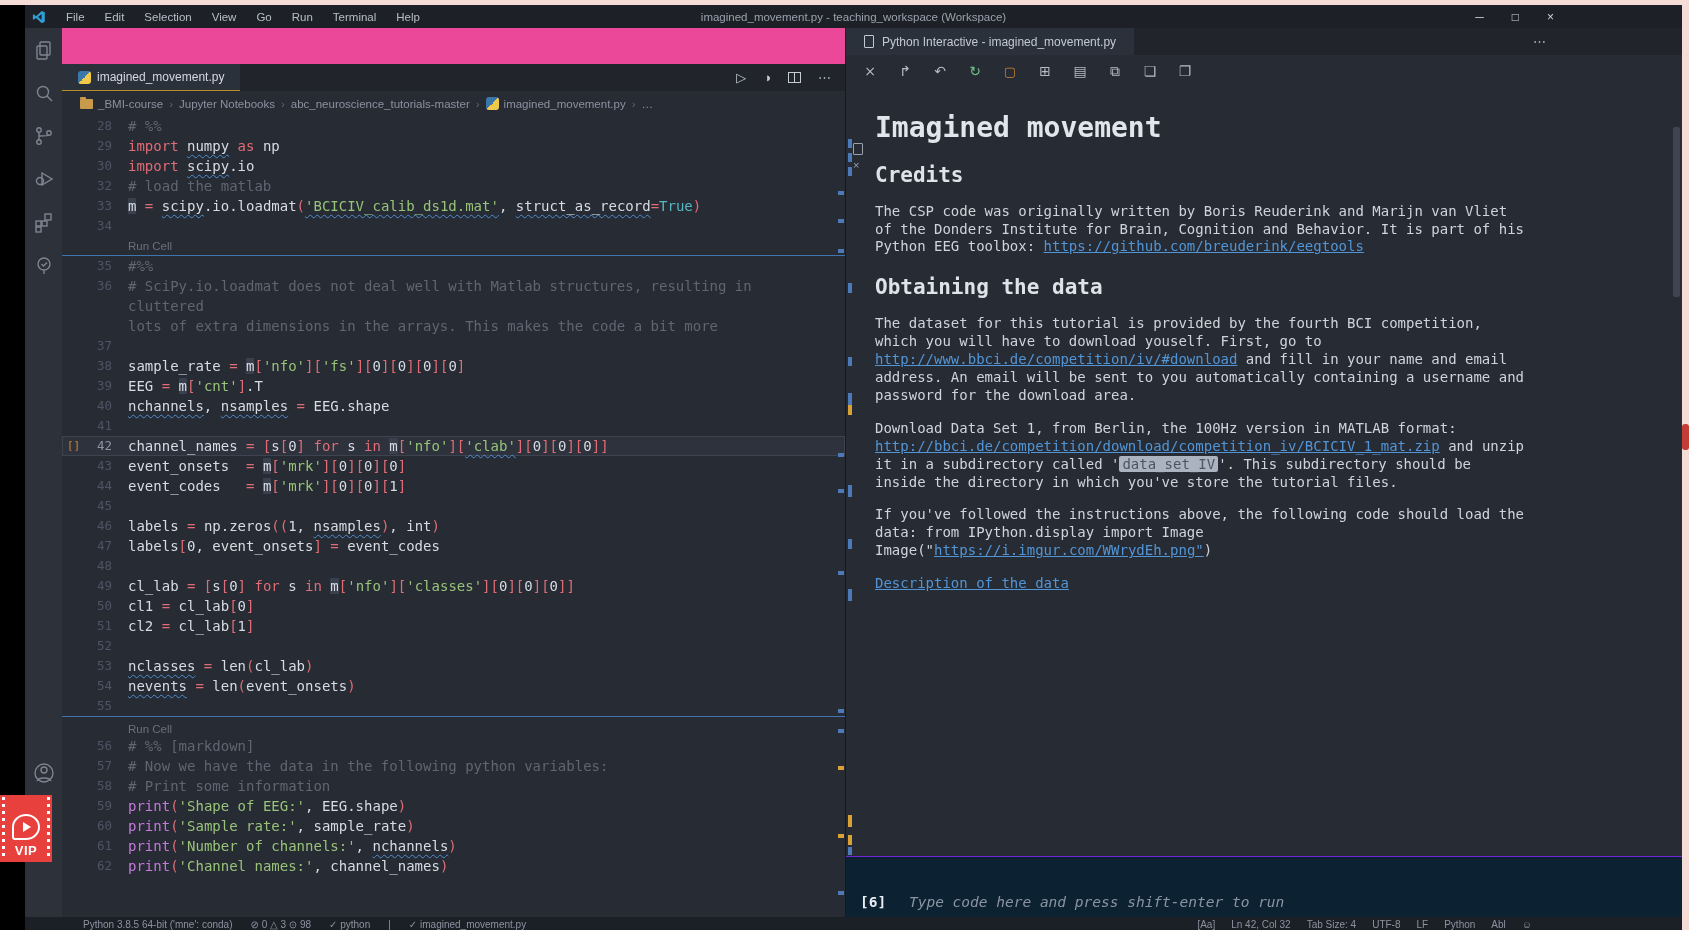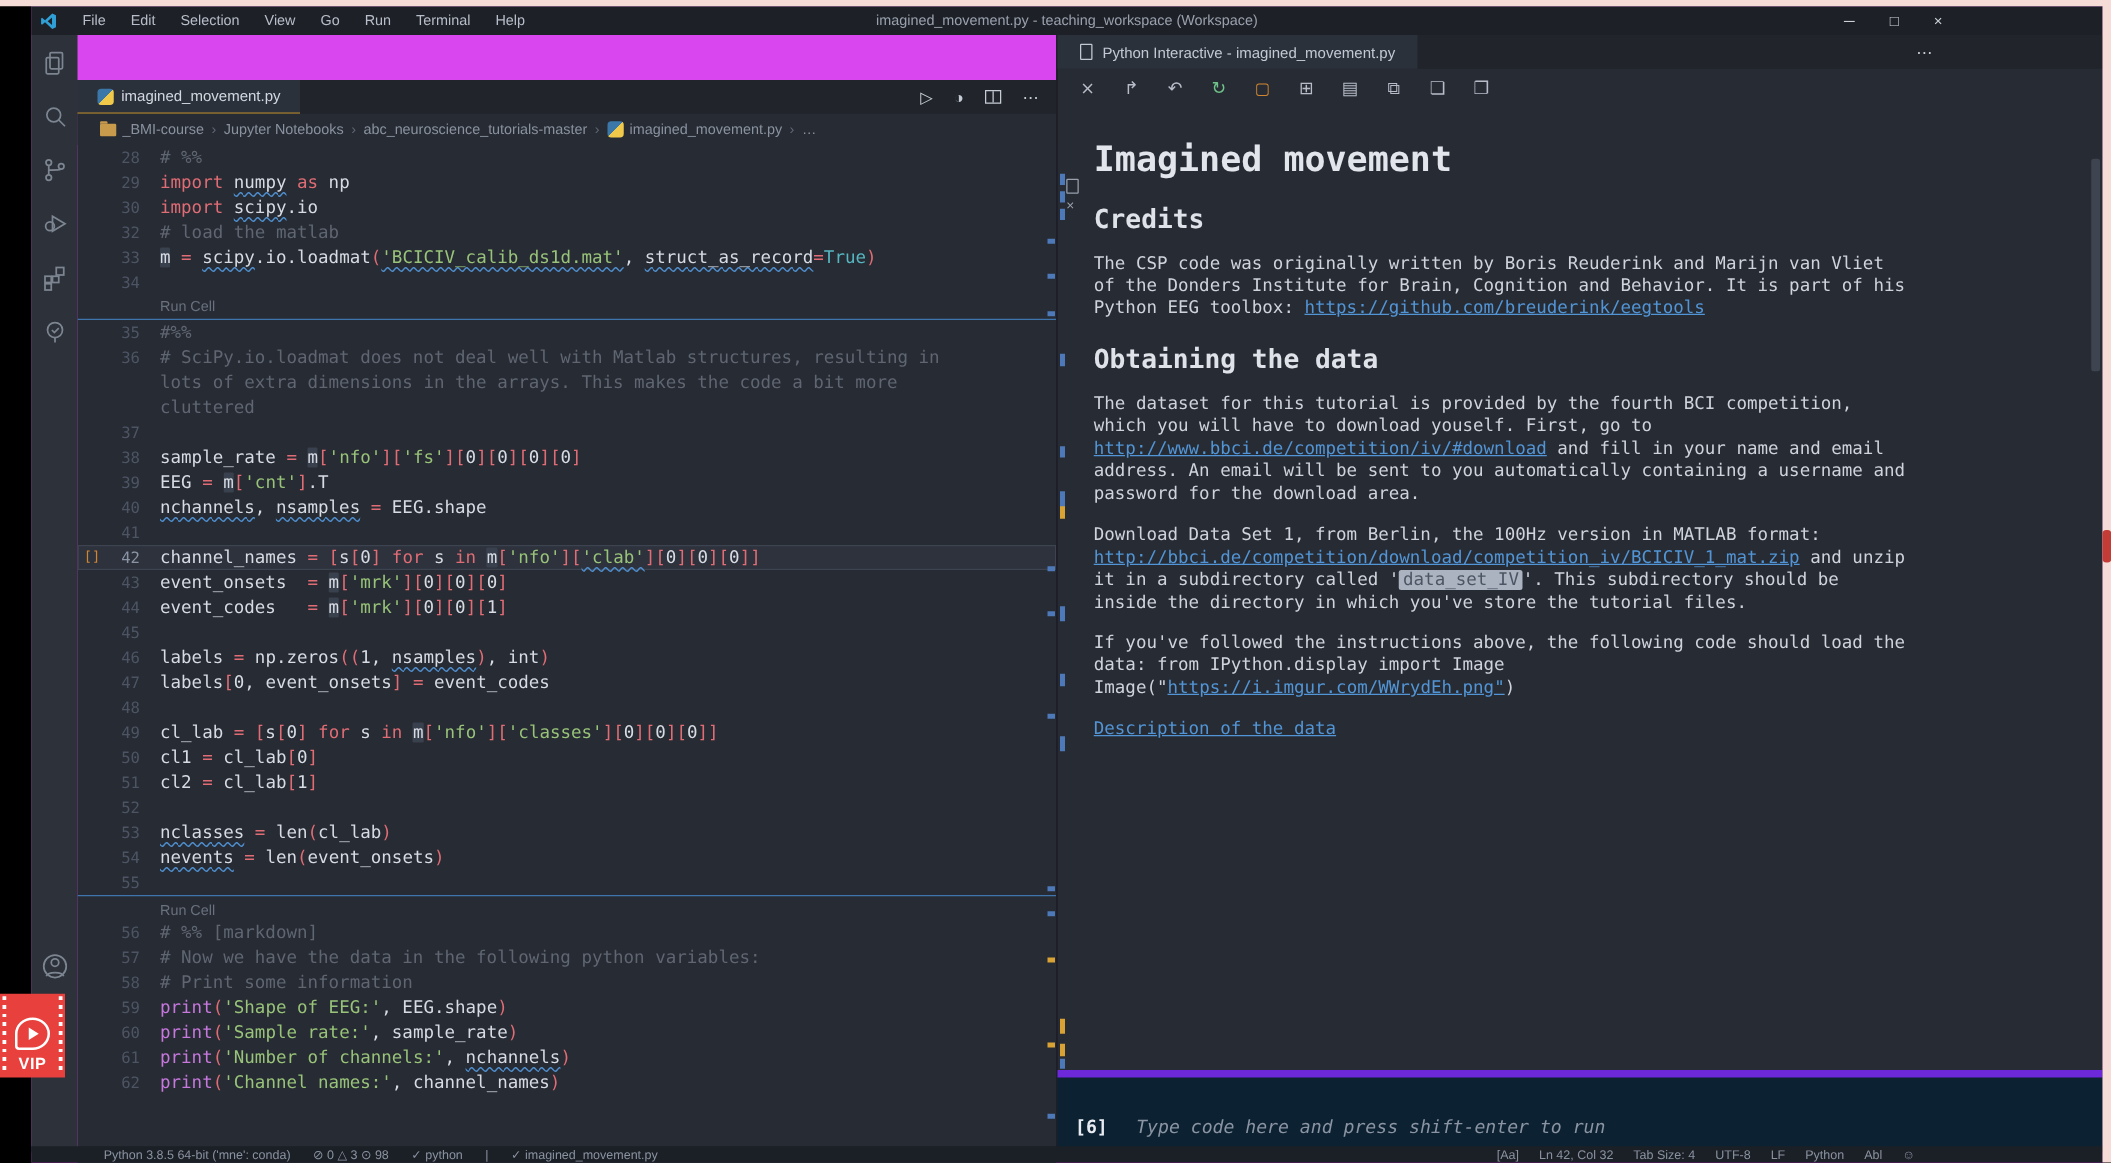--- a/index.html
+++ b/index.html
@@ -2,21 +2,21 @@
 <html><head>
 <meta charset="utf-8">
 <style>
   * { margin:0; padding:0; box-sizing:border-box; }
   html,body { width:1689px; height:930px; background:#000; overflow:hidden;
               font-family:"Liberation Sans", sans-serif; }
   .stage { position:absolute; inset:0; }
   .pink-top { position:absolute; left:0; top:0; width:1689px; height:5px; background:#f6dcd6; z-index:60; }
   .pink-right { position:absolute; right:0; top:0; width:7px; height:930px; background:#f6dcd6; z-index:60; }
   .pink-right .red-pill { position:absolute; left:0; top:424px; width:7px; height:26px; background:#c43c36; border-radius:3px; }
-  .app { position:absolute; left:25px; top:5px; width:1657px; height:925px; background:#d946ef; }
+  .app { position:absolute; left:25px; top:5px; width:1657px; height:925px; background:#ec4899; }
 
   
   .titlebar { position:absolute; left:0; top:0; width:100%; height:23px; background:#1d2127;
               display:flex; align-items:center; color:#b8bec9; font-size:11.5px; }
   .vscode-logo { width:16px; height:14px; margin:0 10px 0 6px; }
   .menus { display:flex; list-style:none; gap:2px; }
   .menus li { padding:2px 9px; cursor:default; }
   .win-title { position:absolute; left:0; right:0; text-align:center; color:#9aa1ad; pointer-events:none; }
   .win-controls { margin-left:auto; margin-right:128px; display:flex; gap:28px; font-size:12px; color:#cdd2da; z-index:2;}
 
@@ -82,21 +82,21 @@
   .md-content p { margin-bottom:15px; }
   .md-link { color:#5295d6; text-decoration:underline; cursor:pointer; }
   .md-code { background:#aab3bf; color:#4c5564; padding:0 3px; border-radius:2px; }
   .cell-gutter { position:absolute; left:0; top:0; width:24px; height:100%; }
   .gmark { position:absolute; width:4px; }
   .gmark.blue { background:#4e79b8; } .gmark.yellow { background:#d8a235; }
   .cell-icons { position:absolute; left:7px; top:56px; color:#9aa1ad; font-size:11px; line-height:14px; }
   .cell-page { width:10px; height:12px; border:1px solid #9aa1ad; border-radius:1px; margin-bottom:3px; }
   .rt-scrollbar { position:absolute; right:2px; top:40px; width:7px; height:170px; background:#454c59; border-radius:2px; opacity:.8; }
 
-  .input-box { position:absolute; left:0; bottom:0; width:100%; height:66px; background:#0c2132; border-top:6px solid #6d28d9;margin-top:16px; }
+  .input-box { position:absolute; left:0; bottom:0; width:100%; height:66px; background:#0c2132; border-top:1px solid #6d28d9;margin-top:16px; }
   .input-line { position:absolute; left:14px; bottom:12px; font-family:"DejaVu Sans Mono", monospace; font-size:14.5px; }
   .prompt-counter { color:#e8ecf2; font-weight:bold; margin-right:14px; }
   .prompt-placeholder { color:#8b94a2; font-style:italic; }
 
   
   .statusbar { position:absolute; left:0; bottom:0; width:100%; height:13px; background:#1b1f26; overflow:hidden;
                display:flex; align-items:flex-start; color:#8b93a1; font-size:10px; line-height:15px; }
   .sb-left { display:flex; gap:18px; padding-left:58px; }
   .sb-right { margin-left:auto; display:flex; gap:16px; padding-right:150px; }
 
@@ -256,25 +256,25 @@
           <div class="row">
             <span class="gutter">35</span>
             <span class="code"><span class="sg c">#%%</span></span>
           </div>
           <div class="row">
             <span class="gutter">36</span>
             <span class="code"><span class="sg c"># SciPy.io.loadmat does not deal well with Matlab structures, resulting in</span></span>
           </div>
           <div class="row">
             <span class="gutter"></span>
+            <span class="code"><span class="sg c">cluttered</span></span>
+          </div>
+          <div class="row">
+            <span class="gutter"></span>
             <span class="code"><span class="sg c">lots of extra dimensions in the arrays. This makes the code a bit more</span></span>
-          </div>
-          <div class="row">
-            <span class="gutter"></span>
-            <span class="code"><span class="sg c">cluttered</span></span>
           </div>
           <div class="row">
             <span class="gutter">37</span>
             <span class="code"></span>
           </div>
           <div class="row">
             <span class="gutter">38</span>
             <span class="code"><span class="sg d">sample_rate</span><span class="sg k"> = </span><span class="sg d m">m</span><span class="sg k">[</span><span class="sg s">'nfo'</span><span class="sg k">][</span><span class="sg s">'fs'</span><span class="sg k">][</span><span class="sg d">0</span><span class="sg k">][</span><span class="sg d">0</span><span class="sg k">][</span><span class="sg d">0</span><span class="sg k">][</span><span class="sg d">0</span><span class="sg k">]</span></span>
           </div>
           <div class="row">

